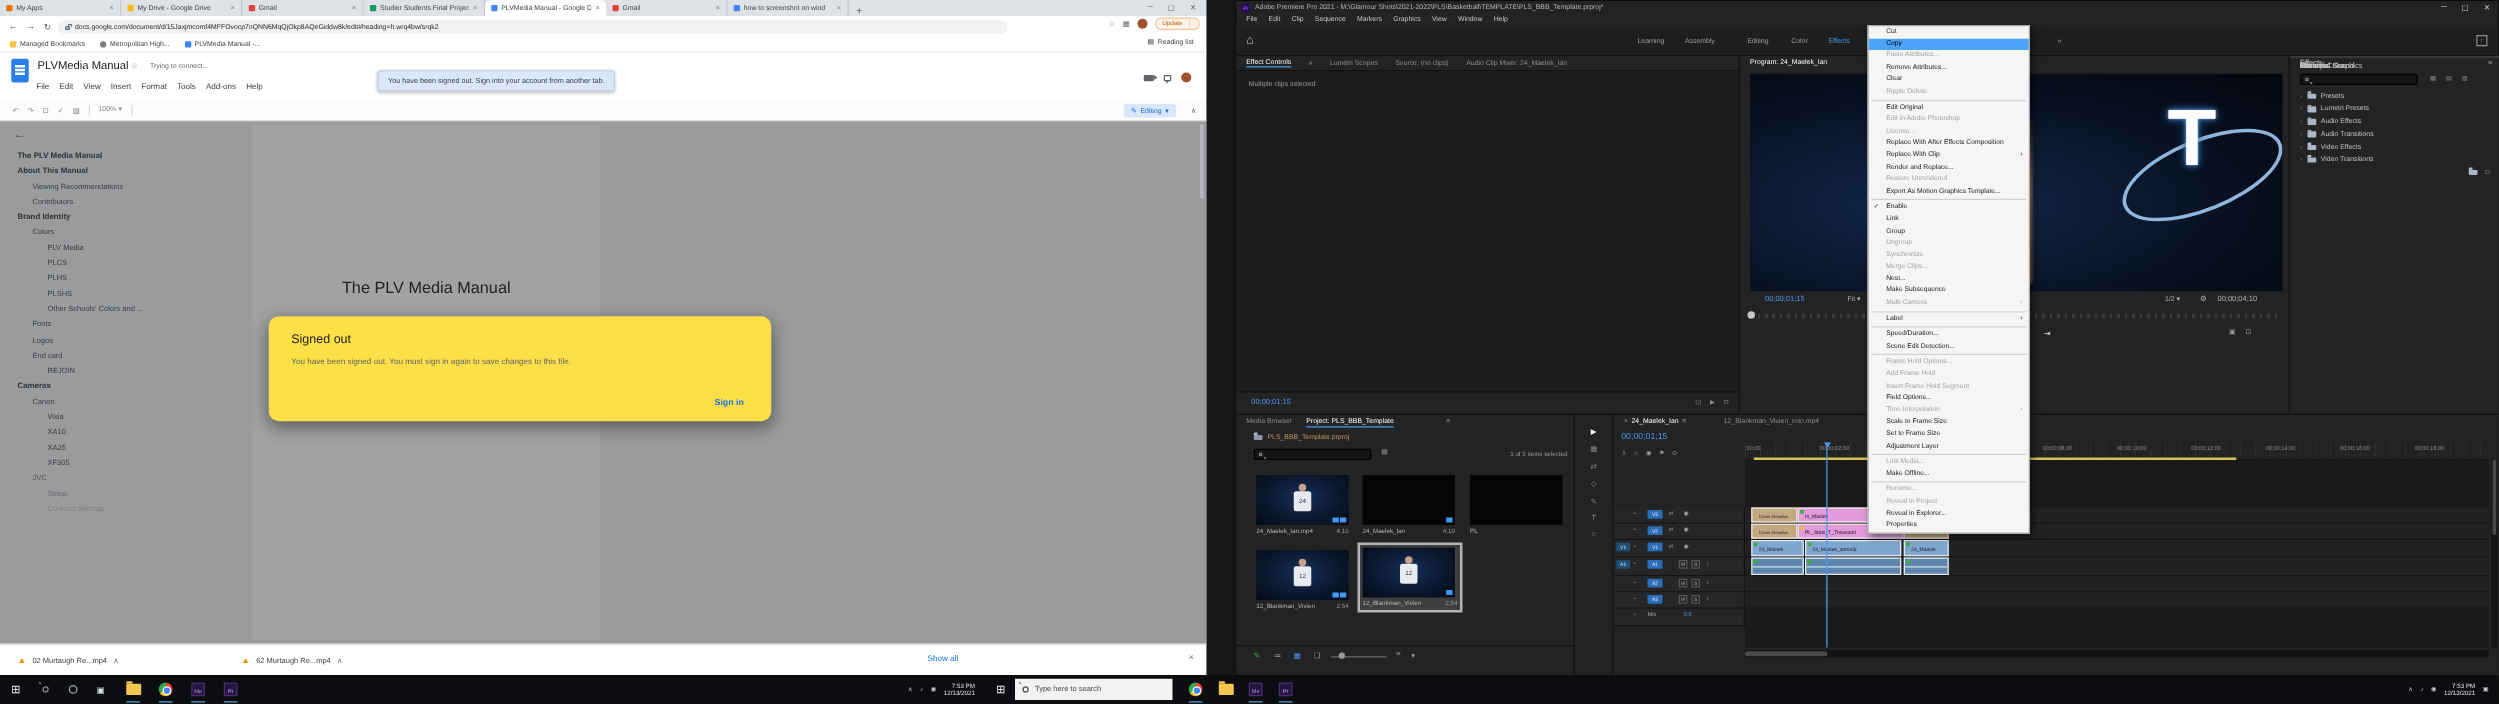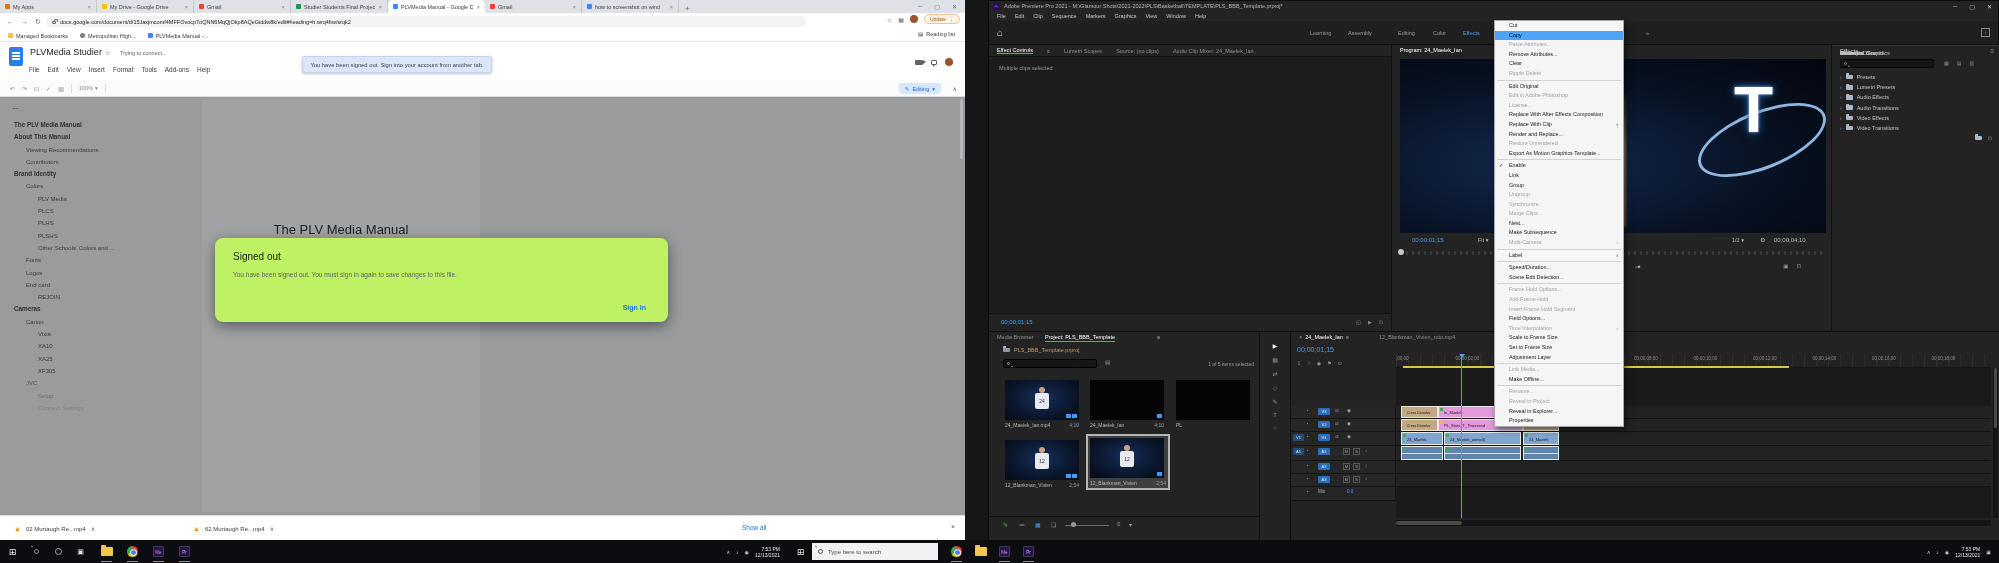--- a/index.html
+++ b/index.html
@@ -60,21 +60,21 @@
   .o{line-height:12.3px;font-size:6px;color:#4d5156;white-space:nowrap;overflow:hidden;}
   .o0{font-size:6.3px;color:#3c4043;font-weight:bold;padding-left:8px;}
   .o1{padding-left:20px;}
   .o2{padding-left:32px;}
   .fade1{opacity:.75;} .fade2{opacity:.5;} .fade3{opacity:.28;}
   #page{position:absolute;left:202px;top:3px;width:278px;height:412px;background:#fff;}
   #page-title{margin-top:122px;text-align:center;font-size:13px;color:#202124;}
   #dim{position:absolute;left:0;top:0;width:965px;height:418px;background:rgba(32,33,36,.42);}
   #doc-scroll{position:absolute;right:2px;top:2px;width:3px;height:60px;background:#b5b8bc;border-radius:2px;}
   
-  #dialog{position:absolute;left:215px;top:141px;width:453px;height:84px;background:#bef264;border-radius:8px;box-shadow:0 4px 14px rgba(0,0,0,.45);z-index:5;}
+  #dialog{position:absolute;left:215px;top:156px;width:402px;height:84px;background:#fde047;border-radius:8px;box-shadow:0 4px 14px rgba(0,0,0,.45);z-index:5;}
   #dlg-title{position:absolute;left:18px;top:13px;font-size:10px;color:#202124;}
   #dlg-body{position:absolute;left:18px;top:33px;width:345px;font-size:6.5px;color:#5f6368;}
   #dlg-action{position:absolute;right:22px;bottom:11px;font-size:7px;font-weight:bold;color:#1a73e8;}
   
   #downloads{position:absolute;left:0;top:515px;width:965px;height:25px;background:#fff;border-top:1px solid #dadce0;}
   .dlchip{position:absolute;top:4px;height:17px;display:flex;align-items:center;gap:5px;padding:0 8px;font-size:6px;color:#3c4043;}
   .cone{color:#ff8a00;font-size:7px;}
   .dlcaret{color:#5f6368;font-size:6px;}
   #showall{position:absolute;left:742px;top:8px;font-size:6.5px;color:#1a73e8;}
   #dl-close{position:absolute;right:10px;top:7px;font-size:7px;color:#5f6368;}
@@ -320,21 +320,21 @@
       </span>
 
     <span id="readinglist">
       <span>▤</span>
       <span>Reading list</span>
     </span>
   </div>
 
   <div id="docs-header">
     <div id="docsicon"></div>
-    <div id="doc-title">PLVMedia Studier</div>
+    <div id="doc-title">PLVMedia Manual</div>
     <div id="doc-star">☆</div>
     <div id="doc-status">Trying to connect...</div>
     <div id="doc-menus">
 
         <span>File</span>
 
         <span>Edit</span>
 
         <span>View</span>
 

